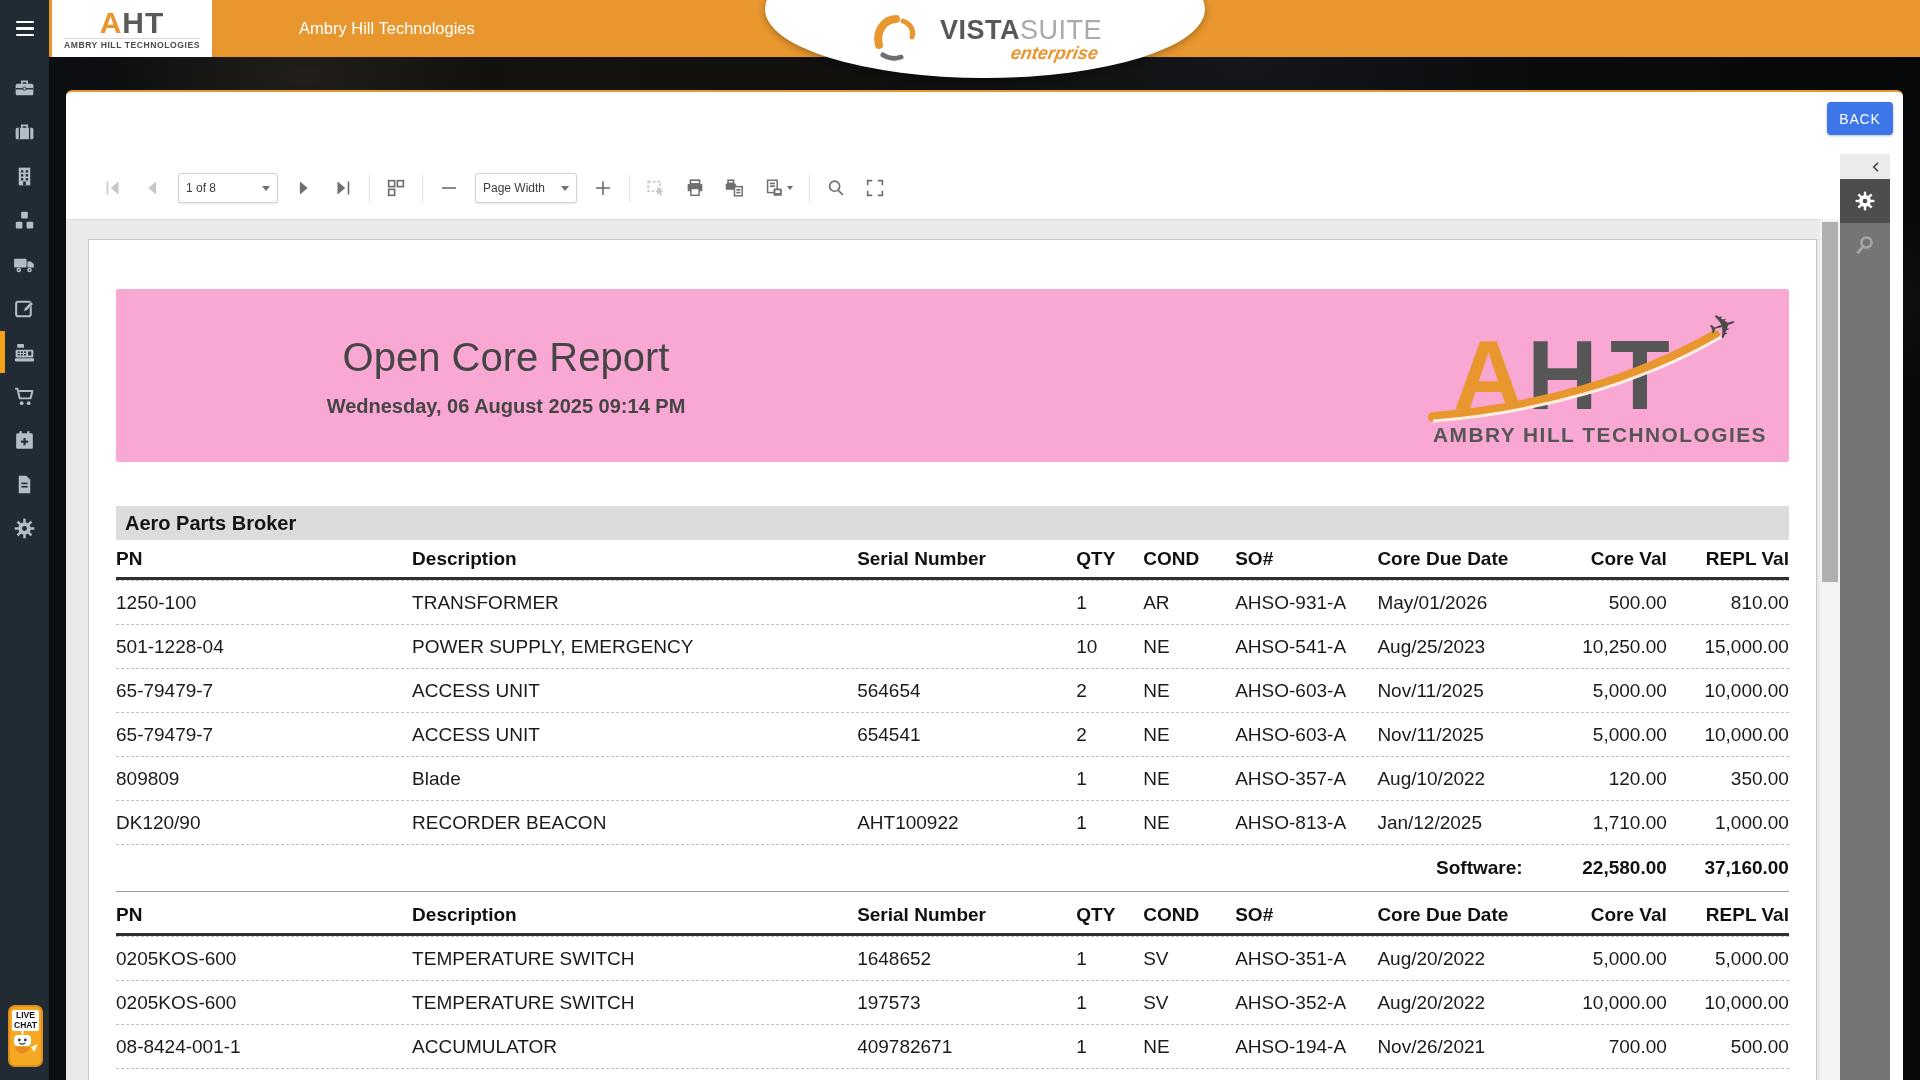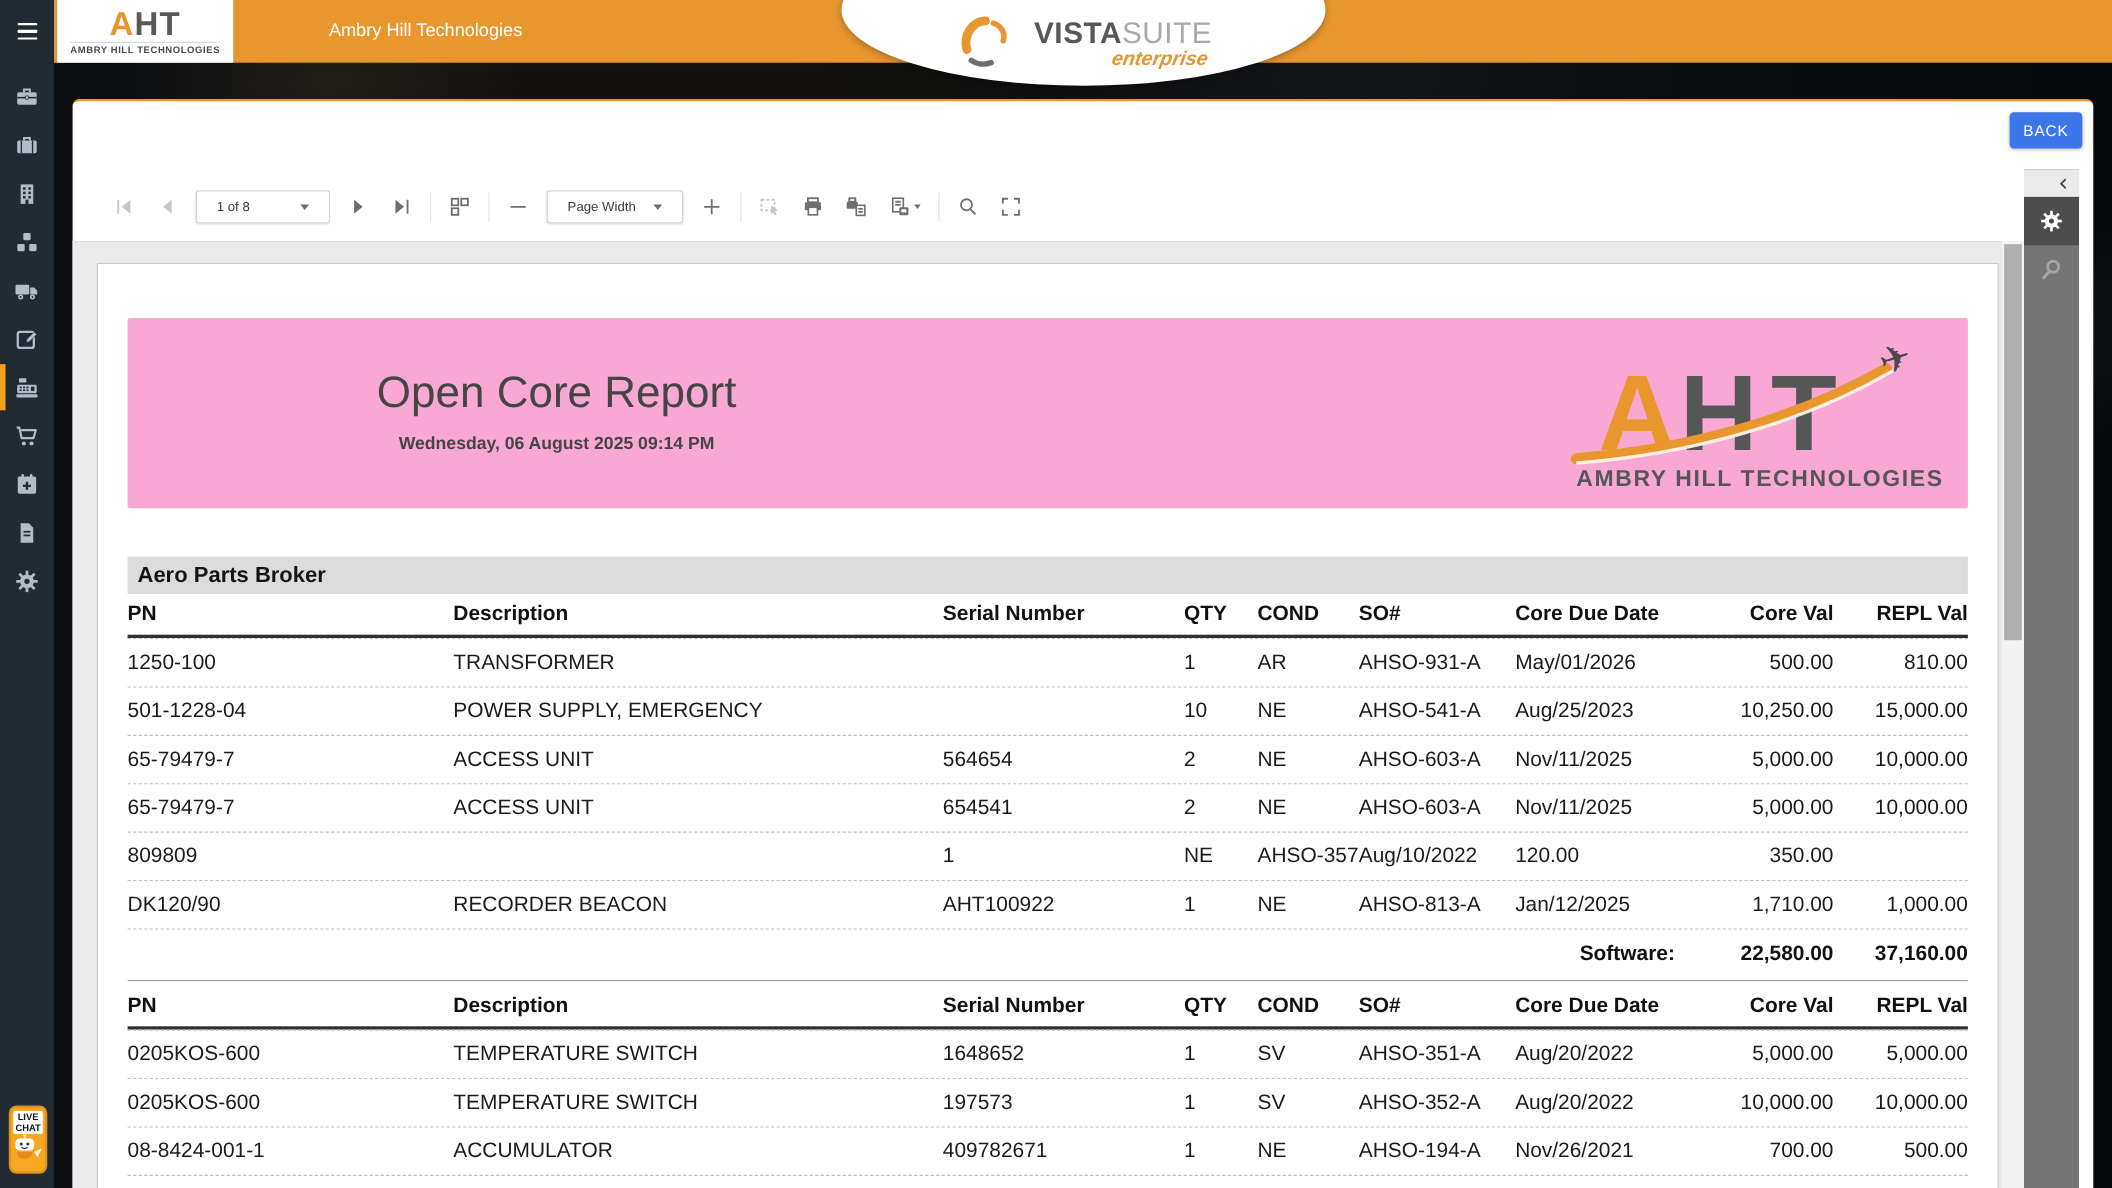--- a/index.html
+++ b/index.html
@@ -37,32 +37,32 @@
   .avatar{width:37px;height:37px;border-radius:50%;background:#D8D8D8;overflow:hidden;flex:none;}
   .username{font-size:14.5px;margin-bottom:5px;} .userrole{font-size:13px;}
   
   .panel{position:absolute;left:66px;top:90px;width:1837px;bottom:0;background:#fff;border-top:2px solid #E8962E;border-radius:6px 6px 0 0;z-index:10;box-sizing:border-box;}
   .back{position:absolute;top:10px;right:10px;width:66px;height:33px;background:#3D76E8;color:#fff;border:none;border-radius:4px;font-size:14px;letter-spacing:.8px;font-family:inherit;cursor:pointer;box-shadow:0 1px 3px rgba(0,0,0,.25);}
   .toolbar{position:absolute;left:34px;top:74px;height:44px;display:flex;align-items:center;gap:13px;}
   .tbtn{width:26px;height:26px;display:flex;align-items:center;justify-content:center;background:none;border:none;padding:0;cursor:pointer;}
   .tbtn svg{width:22px;height:22px;}
   .ic{stroke:#6F6F6F;fill:none;stroke-width:1.8;} .icf{fill:#6F6F6F;stroke:none;}
   .dis .ic{stroke:#C7C7C7;} .dis .icf{fill:#C7C7C7;}
-  .dd{height:28px;border:1px solid #D3D3D3;border-radius:3px;background:#fff;display:flex;align-items:center;justify-content:space-between;padding:0 18px;font-size:12px;color:#3C3C3C;box-shadow:0 1px 2px rgba(0,0,0,.1);cursor:pointer;}
+  .dd{height:28px;border:1px solid #D3D3D3;border-radius:3px;background:#fff;display:flex;align-items:center;justify-content:space-between;padding:0 7px;font-size:12px;color:#3C3C3C;box-shadow:0 1px 2px rgba(0,0,0,.1);cursor:pointer;}
   .dd-page{width:84px;} .dd-zoom{width:86px;}
   .caret{width:0;height:0;border-left:4px solid transparent;border-right:4px solid transparent;border-top:5px solid #707070;}
   .minicaret{margin-left:2px;width:0;height:0;border-left:3.5px solid transparent;border-right:3.5px solid transparent;border-top:4.5px solid #6F6F6F;}
   .sep{width:1px;height:27px;background:#E2E2E2;}
   
   .viewer{position:absolute;left:0;top:127px;bottom:0;width:1754px;background:#EAEAEA;border-top:1px solid #DCDCDC;overflow:hidden;}
   .page{position:absolute;left:22px;top:19px;width:1729px;height:1500px;background:#fff;border:1px solid #C6C6C6;box-sizing:border-box;padding:49px 27px 0 27px;}
   .rep-head{position:relative;height:173px;background:#f9a8d4;border-radius:2px;}
   .rep-title-wrap{position:absolute;left:0;top:0;width:780px;height:100%;display:flex;flex-direction:column;align-items:center;padding-top:46px;box-sizing:border-box;}
   .rep-title{margin:0;font-size:40px;font-weight:normal;color:#454545;}
-  .rep-date{margin-top:15px;font-size:16px;font-weight:bold;color:#454545;}
+  .rep-date{margin-top:15px;font-size:20px;font-weight:bold;color:#454545;}
   .rep-logo{position:absolute;right:14px;top:20px;}
   .sections{margin-top:33px;}
   .sec-band{height:34px;line-height:34px;background:#DCDCDC;font-size:20px;font-weight:bold;color:#141414;padding-left:9px;margin-top:44px;}
   .trow{display:grid;grid-template-columns:17.7% 26.6% 13.1% 4% 5.5% 8.5% 8.8% 8.5% 7.3%;}
   .trow .cell{overflow:hidden;white-space:nowrap;}
   .thead{height:37px;align-items:center;font-weight:bold;font-size:19px;color:#111;border-bottom:3px solid #2F2F2F;}
   .thead .cell:nth-child(8),.thead .cell:nth-child(9){text-align:right;}
   .rows{border-bottom:1px dashed #BFBFBF;}
   .rows .trow{height:43px;align-items:center;font-size:19px;color:#1A1A1A;border-top:1px dashed #BFBFBF;}
   .rows .trow .cell:nth-child(8),.rows .trow .cell:nth-child(9){text-align:right;}
@@ -412,20 +412,21 @@
                   <div class="cell">654541</div>
                   <div class="cell">2</div>
                   <div class="cell">NE</div>
                   <div class="cell">AHSO-603-A</div>
                   <div class="cell">Nov/11/2025</div>
                   <div class="cell">5,000.00</div>
                   <div class="cell">10,000.00</div>
                 </div>
                 <div class="trow">
                   <div class="cell">809809</div>
+                  <div class="cell">Blade</div>
                   <div class="cell"></div>
                   <div class="cell">1</div>
                   <div class="cell">NE</div>
                   <div class="cell">AHSO-357-A</div>
                   <div class="cell">Aug/10/2022</div>
                   <div class="cell">120.00</div>
                   <div class="cell">350.00</div>
                 </div>
                 <div class="trow">
                   <div class="cell">DK120/90</div>

